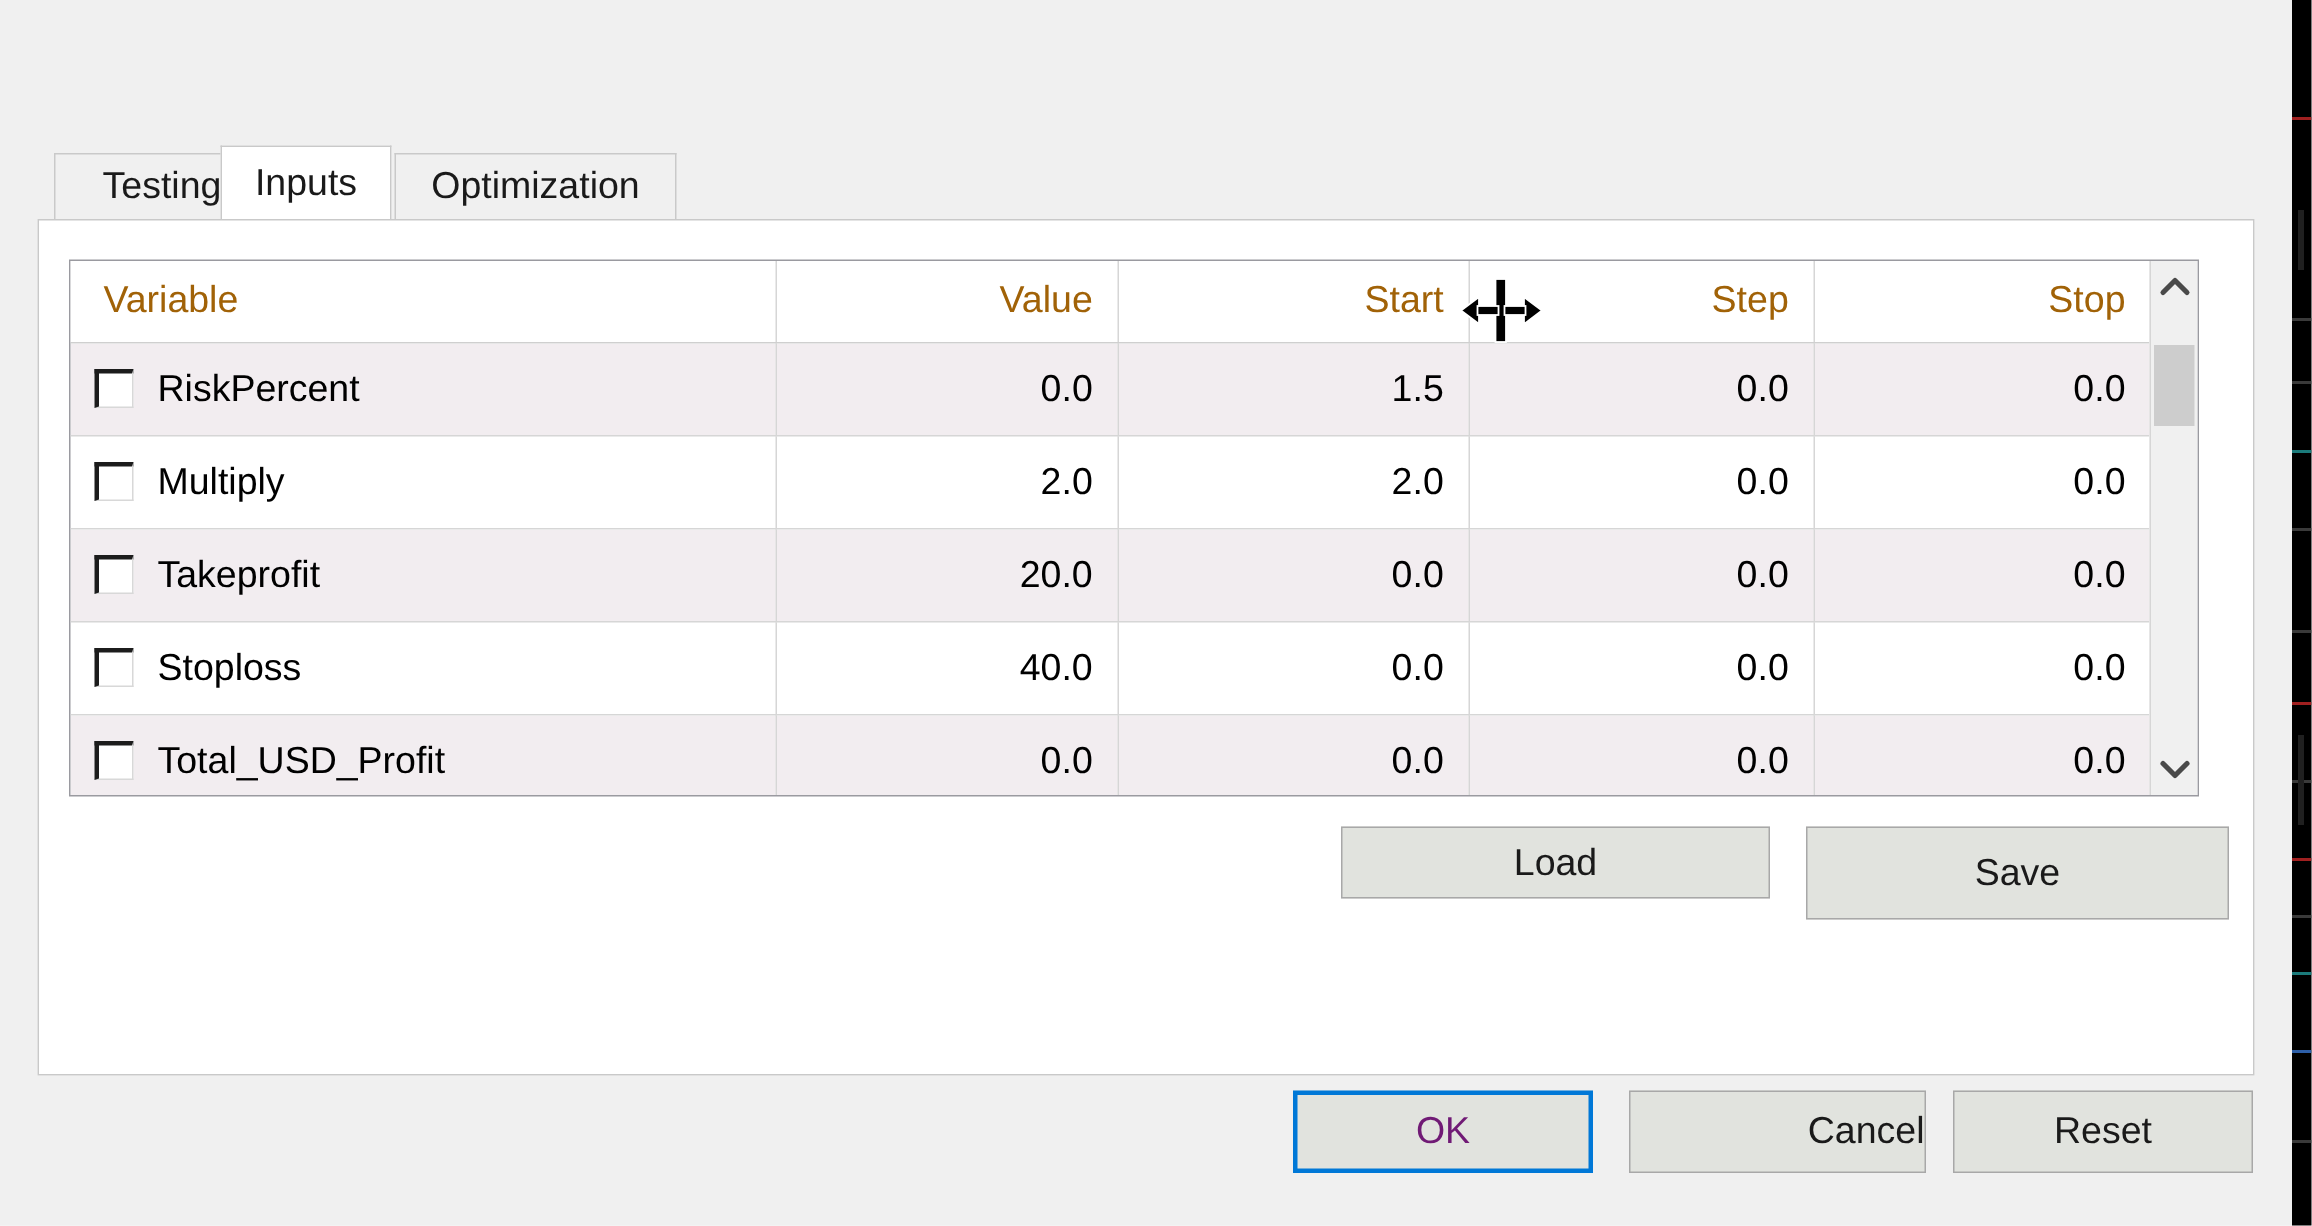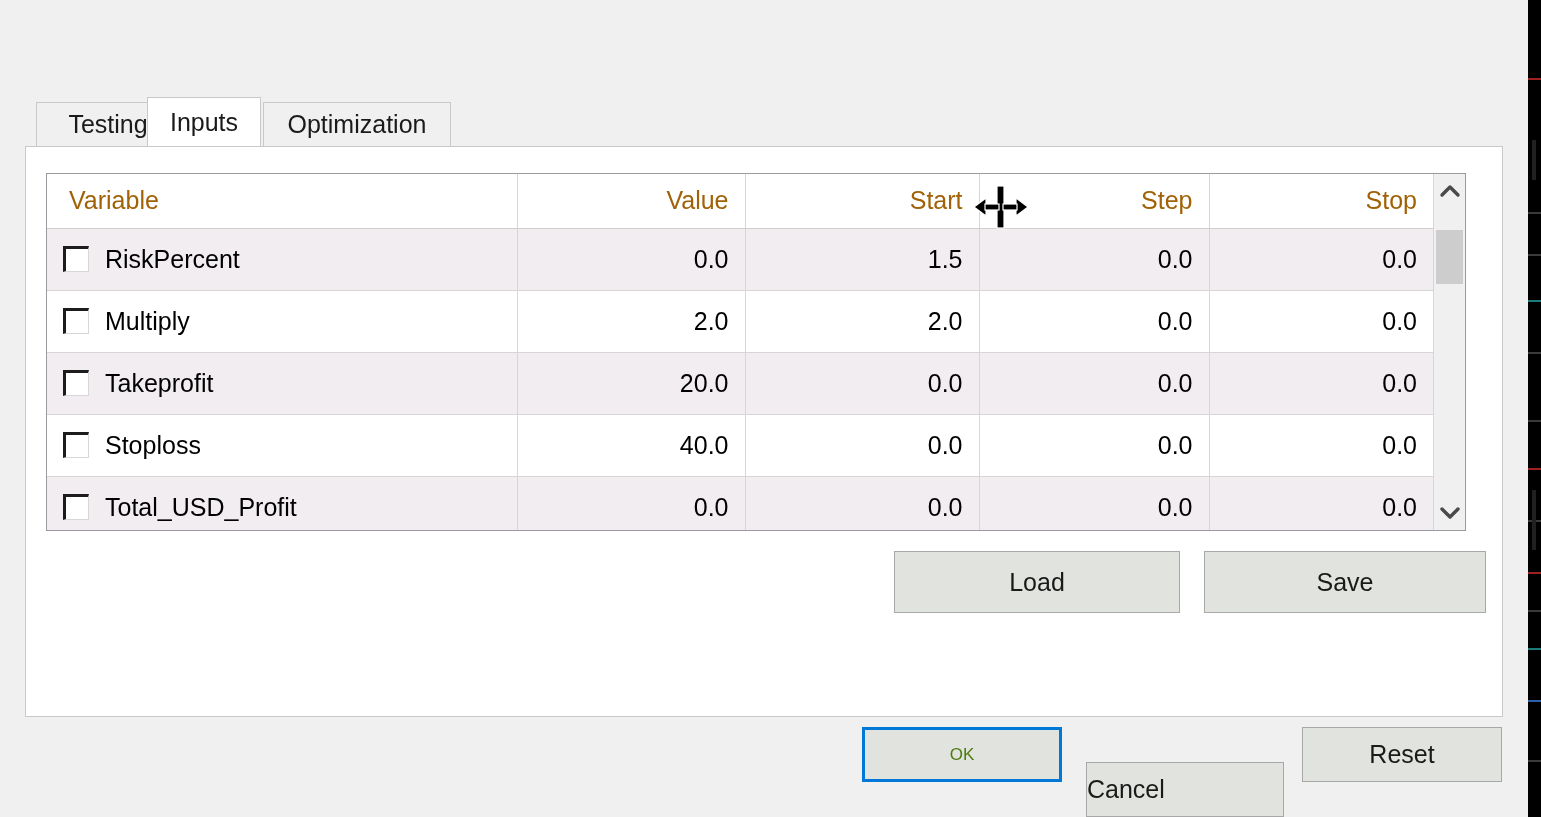--- a/index.html
+++ b/index.html
@@ -252,45 +252,45 @@
     position: absolute;
     box-sizing: border-box;
     background: #e1e3de;
     border: 1px solid #a8a8a8;
     font-size: 25px;
     color: #1a1a1a;
     display: flex;
     align-items: center;
     justify-content: center;
   }
-  #btn-load { left: 868px; top: 404px; width: 286px; height: 62px; align-items: center; }
+  #btn-load { left: 868px; top: 404px; width: 286px; height: 48px; align-items: center; }
   #btn-save { left: 1178px; top: 404px; width: 282px; height: 62px; }
 
   
   #btn-ok {
     position: absolute;
     left: 862px; top: 661px;
     width: 200px; height: 55px;
     box-sizing: border-box;
     background: #e1e3de;
     border: 3px solid #0078d7;
-    font-size: 17px;
-    color: #4d7c0f;
+    font-size: 25px;
+    color: #701a75;
     display: flex; align-items: center; justify-content: center;
   }
   #btn-cancel {
     position: absolute;
-    left: 1086px; top: 696px;
+    left: 1086px; top: 661px;
     width: 198px; height: 55px;
     box-sizing: border-box;
     background: #e1e3de;
     border: 1px solid #a8a8a8;
     font-size: 25px;
     color: #1a1a1a;
-    display: flex; align-items: center; justify-content: flex-start;
+    display: flex; align-items: center; justify-content: flex-end;
   }
   #btn-reset {
     position: absolute;
     left: 1302px; top: 661px;
     width: 200px; height: 55px;
     box-sizing: border-box;
     background: #e1e3de;
     border: 1px solid #a8a8a8;
     font-size: 25px;
     color: #1a1a1a;

